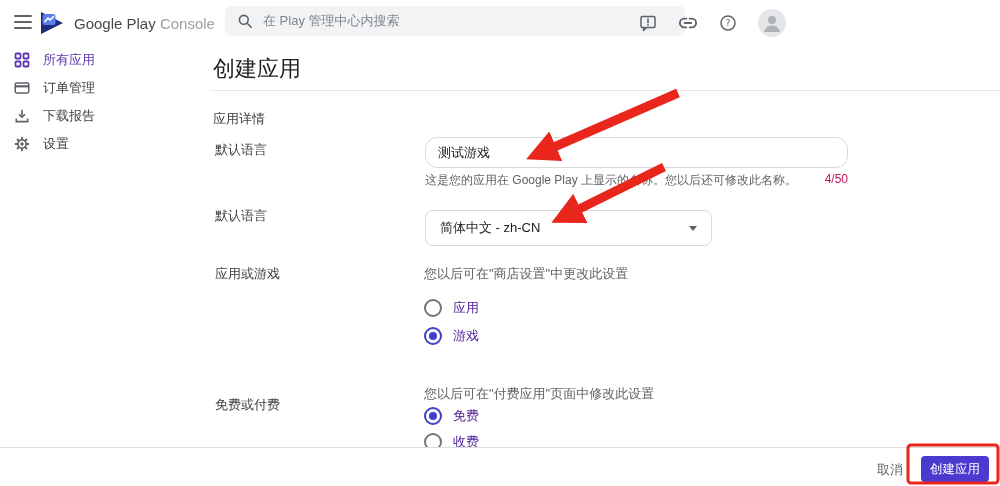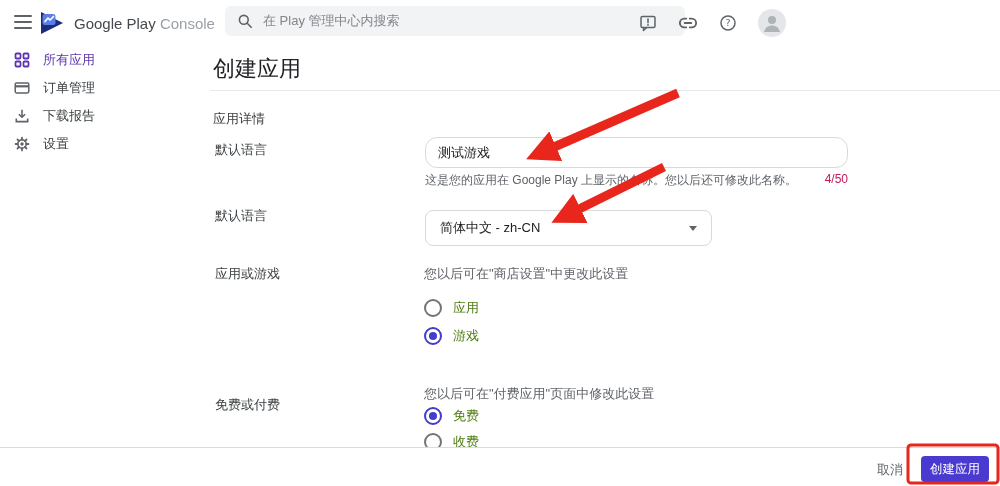--- a/index.html
+++ b/index.html
@@ -42,21 +42,21 @@
   .text-input { position:absolute; left:425px; top:137px; width:423px; height:31px; border:1px solid #d7d9dc; border-radius:12px; padding:0 12px; font-size:13px; color:#202124; font-family:inherit; background:#fff; }
   .counter { position:absolute; right:152px; top:172px; font-size:12px; color:#be185d; }
 
   .select-box { position:absolute; left:425px; top:200px; width:287px; height:36px; border:1px solid #d7d9dc; border-radius:8px; display:flex; align-items:center; padding:0 14px; font-size:13px; color:#202124; cursor:pointer; background:#fff;margin-top:10px; }
   .select-box .caret { margin-left:auto; width:0; height:0; border-left:4.5px solid transparent; border-right:4.5px solid transparent; border-top:5px solid #5f6368; }
 
   .radio-row { position:absolute; left:424px; display:flex; align-items:center; gap:11px; cursor:pointer; }
   .radio-dot { width:18px; height:18px; border:2px solid #70757a; border-radius:50%; position:relative; flex:0 0 18px; }
   .radio-row.selected .radio-dot { border-color:#453ccc; }
   .radio-row.selected .radio-dot::after { content:""; position:absolute; left:3px; top:3px; width:8px; height:8px; border-radius:50%; background:#453ccc; }
-  .radio-row .rlbl { font-size:13px; color:#4d7c0f;font-family:Liberation Serif, serif; }
+  .radio-row .rlbl { font-size:13px; color:#4c1d95;font-family:Liberation Serif, serif; }
 
   
   .footer { position:absolute; left:0; top:447px; width:1000px; height:39px; background:#fff; border-top:1px solid #dadce0; }
   .cancel-btn { position:absolute; right:97px; top:13px; font-size:13px; color:#5f6368; cursor:pointer; }
   .create-btn { position:absolute; left:921px; top:8px; width:68px; height:26px; background:#4b3ad0; color:#fff; font-size:12.5px; border:none; border-radius:4px; cursor:pointer; font-family:inherit; }
 
   
   .annotation-layer { position:absolute; left:0; top:0; width:1000px; height:486px; pointer-events:none; z-index:50; }
 </style>
 </head>

